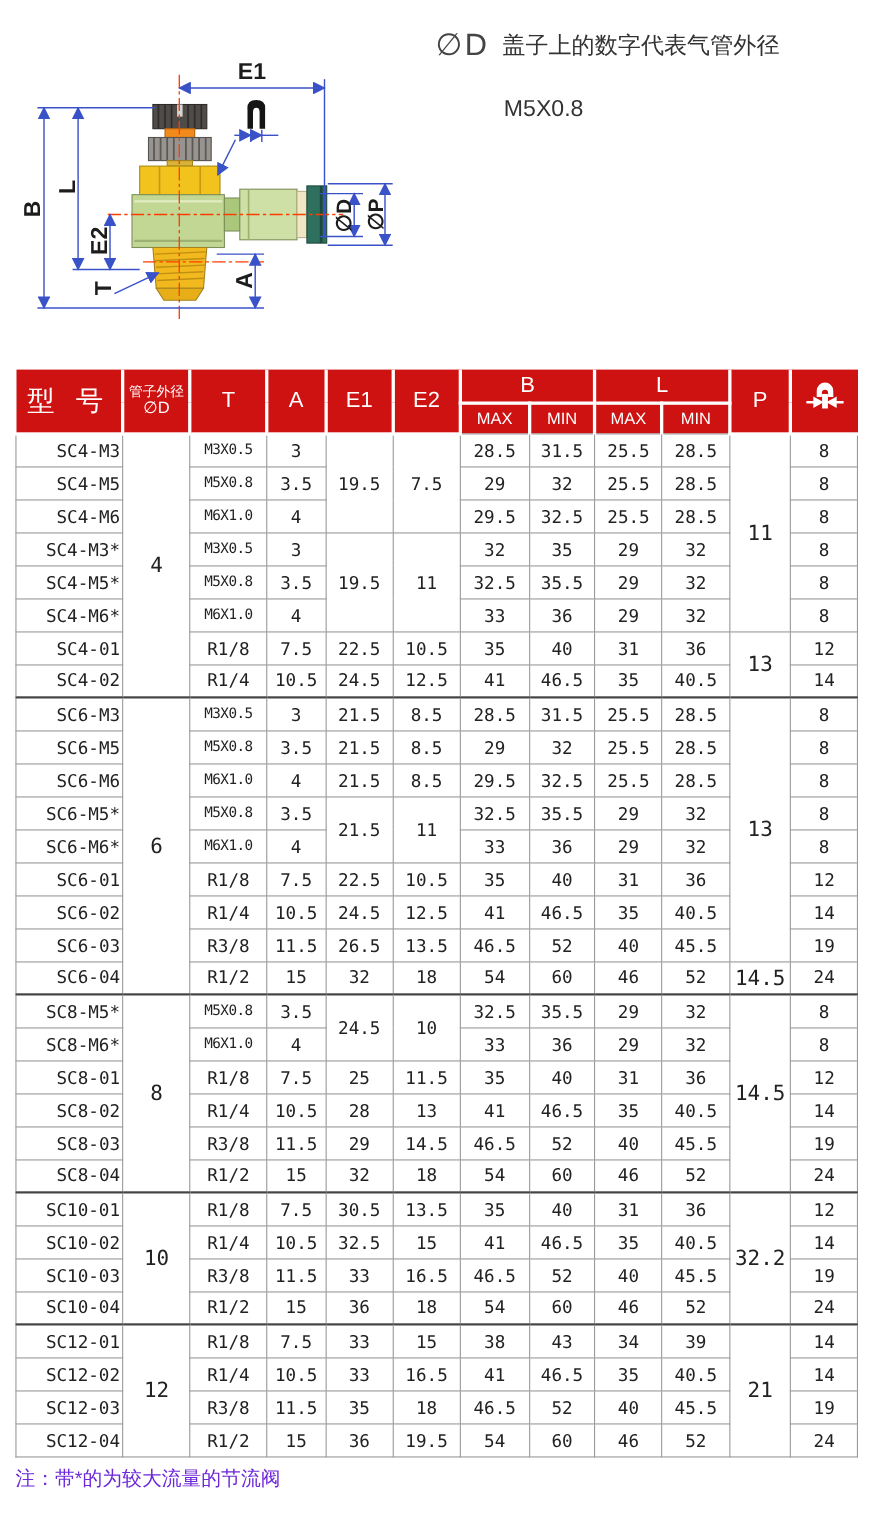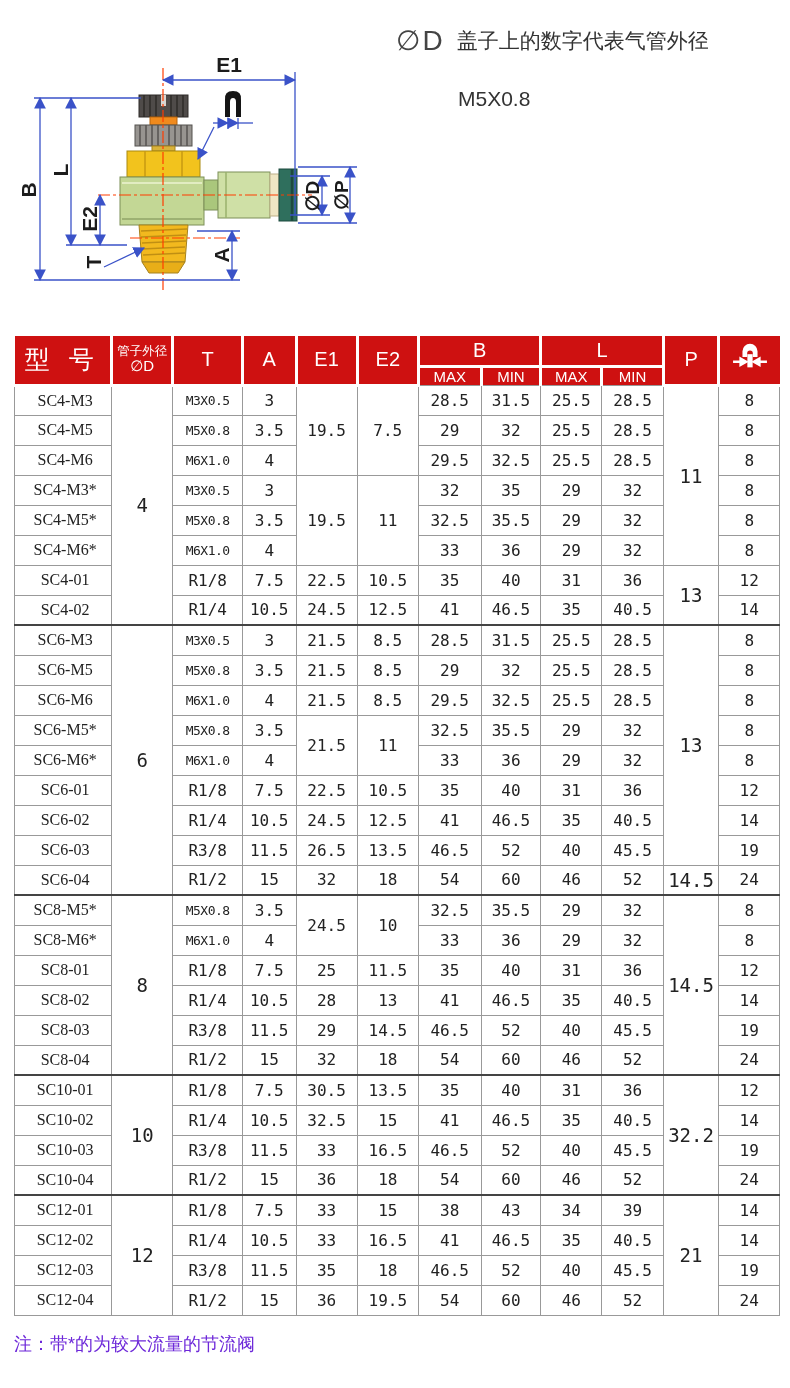--- a/index.html
+++ b/index.html
@@ -19,31 +19,31 @@
 
   
   .spec-table { position:absolute; left:14px; top:336px; width:766px;
                 border-collapse:collapse; table-layout:fixed; }
   .spec-table th { background:#ce1111; color:#fff; font-weight:normal;
                    border:3px solid #fff; padding:0; vertical-align:middle; text-align:center; }
   .spec-table thead tr:first-child th { font-size:20px; }
   .spec-table thead tr:first-child th:first-child { border-left:none; }
   .spec-table thead tr:first-child th:last-child  { border-right:none; }
   .spec-table thead tr:first-child th { border-top:none; }
-  .spec-table thead tr.subrow th { height:19px; font-size:15px; border-bottom:none; }
+  .spec-table thead tr.subrow th { height:28px; font-size:15px; border-bottom:none; }
   .th-model { font-size:25px !important; letter-spacing:6px; }
   .th-tube  { line-height:1.05; }
   .th-tube .small { display:block; font-size:12.5px; }
   .th-tube .sym   { display:block; font-size:15px; }
   .th-group { height:30px; font-size:21px; }
   .spec-table td { border:1px solid #999; height:30px; padding:0 2px;
                    text-align:center; vertical-align:middle;
                    font-family:"DejaVu Sans Mono", monospace;
                    font-size:16px; color:#222; overflow:hidden; white-space:nowrap; }
-  .spec-table td.model  { text-align:center; padding-left:6px; font-size:16px;font-family:Liberation Serif, serif; }
+  .spec-table td.model  { text-align:right; padding-left:6px; font-size:16px; }
   .spec-table td.big    { font-size:19px; }
   .spec-table td.thread { font-size:13px; letter-spacing:-0.5px; }
   .spec-table tr.gs td  { border-top:2px solid #444; }
 
   
   .note { position:absolute; left:14px; top:1332px; font-size:18px; color:#6d28d9; }
 </style>
 </head>
 <body>
 

